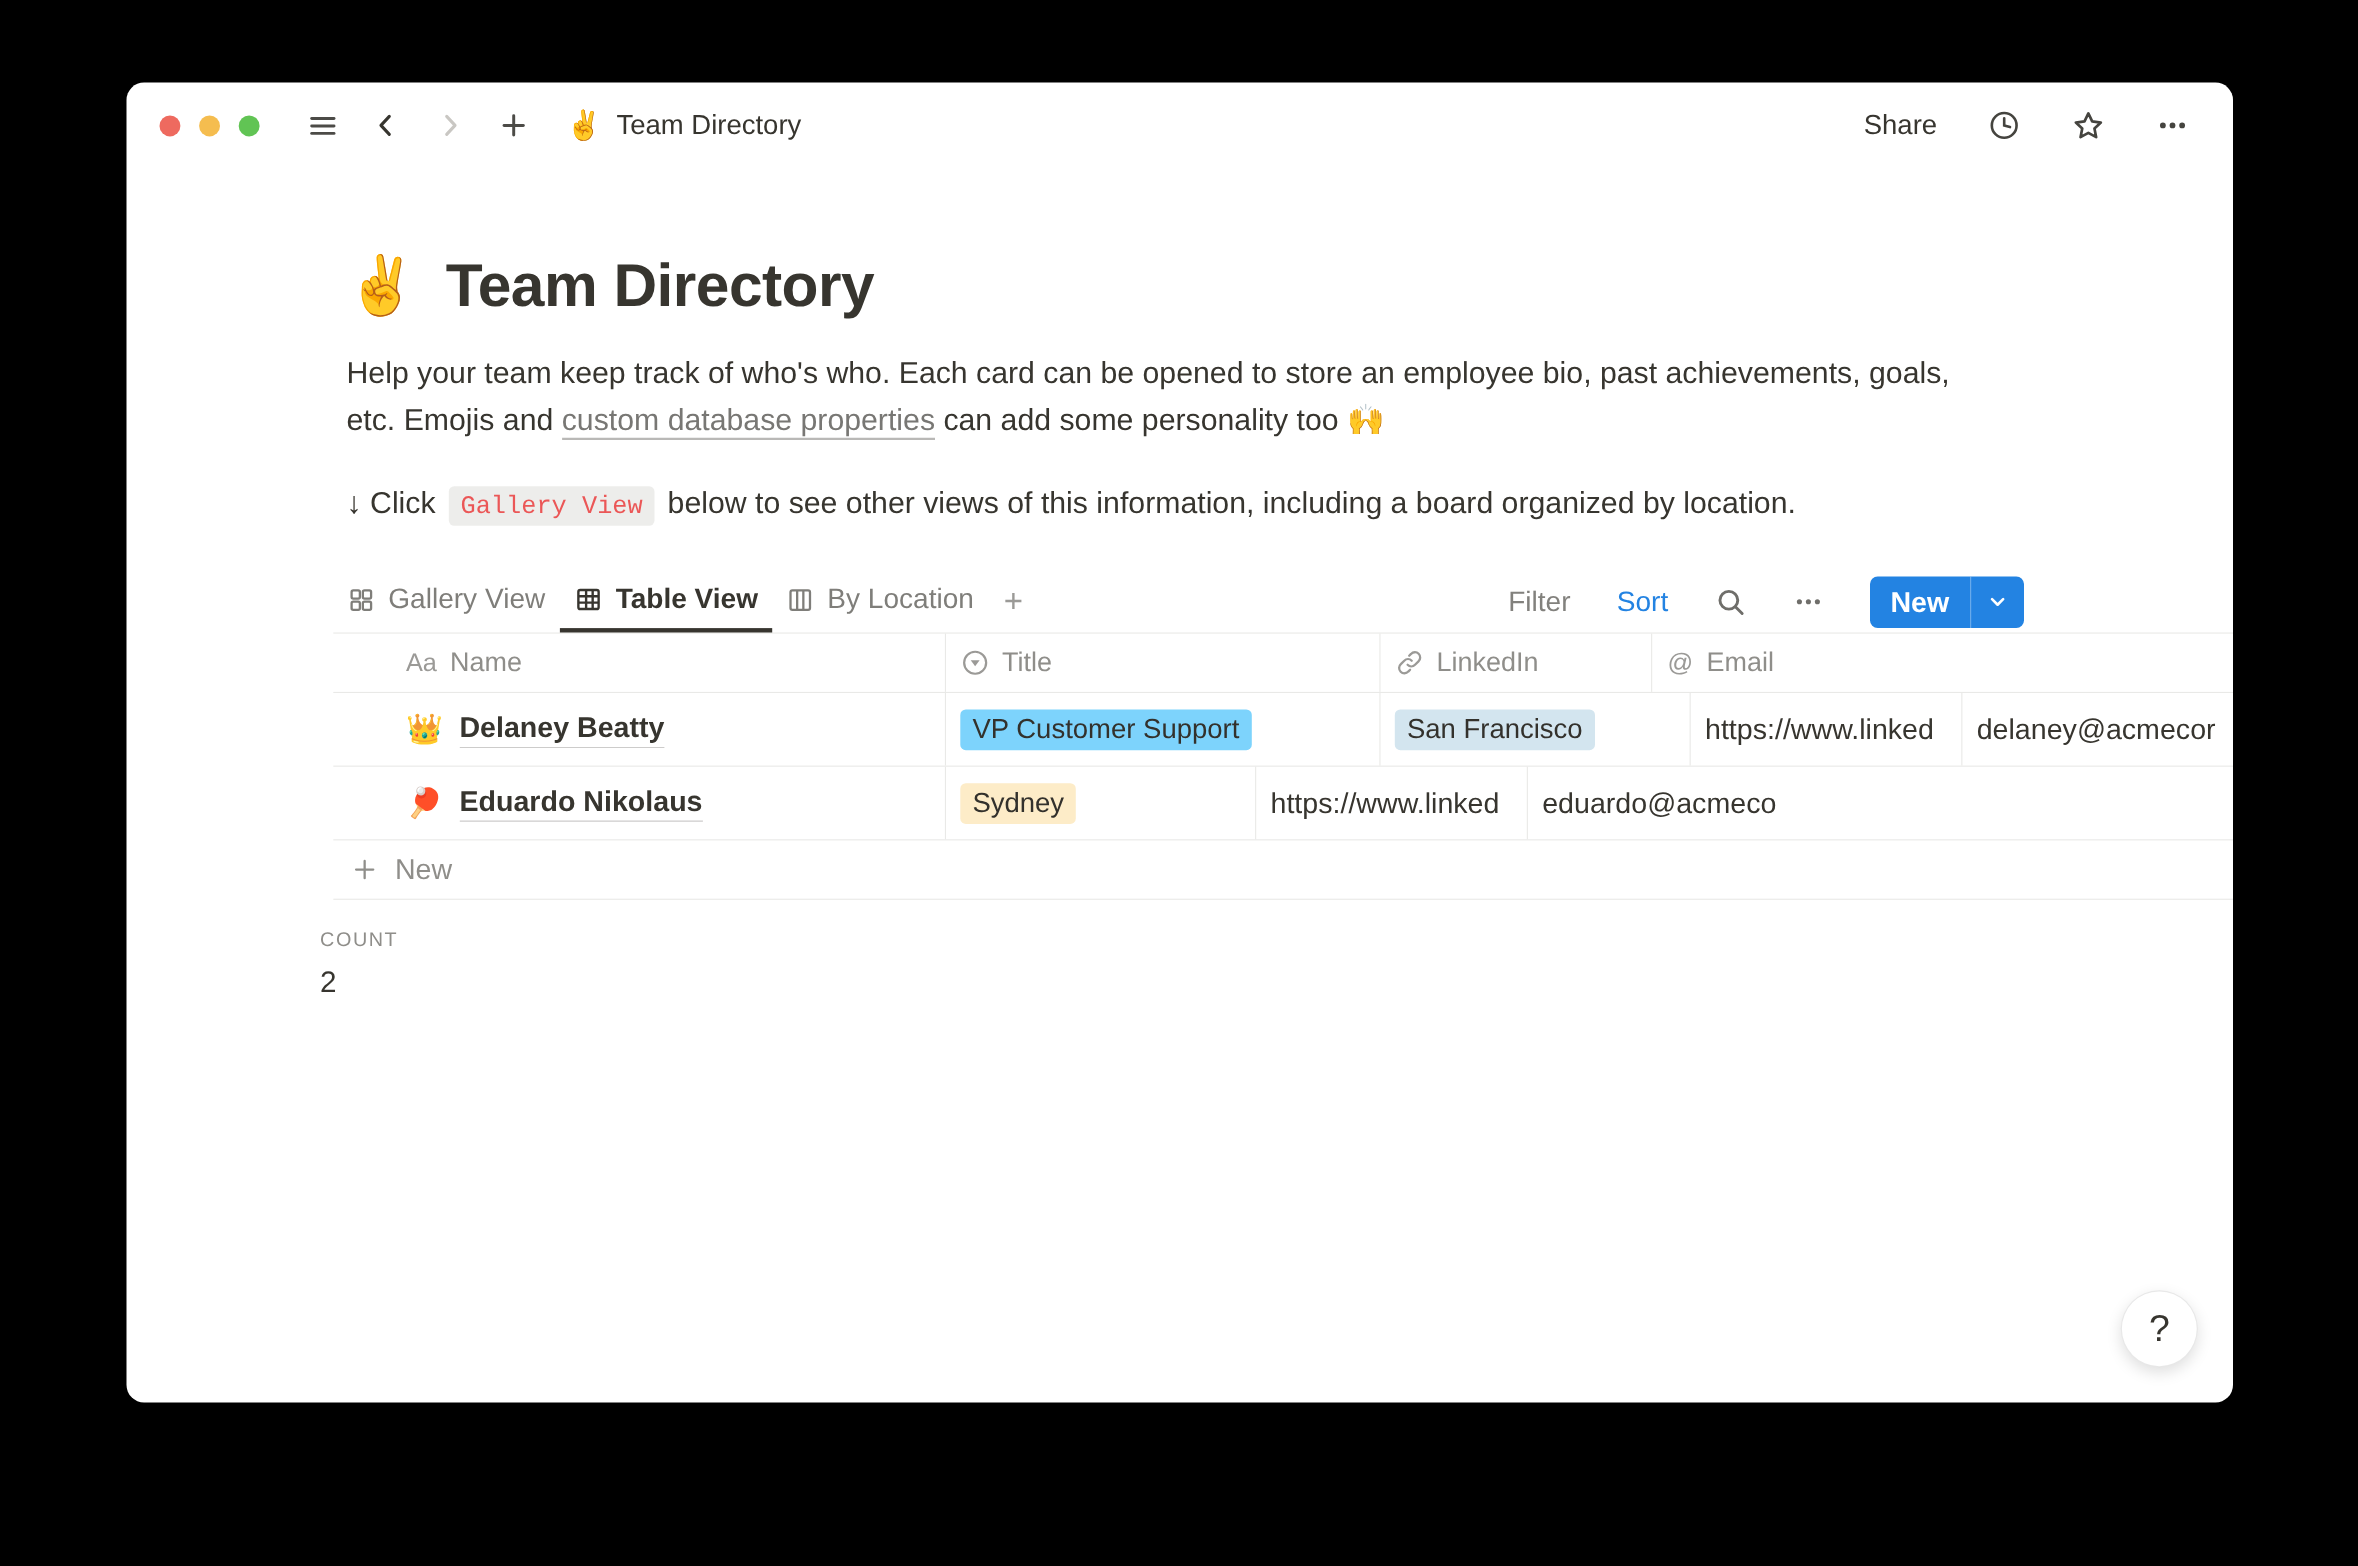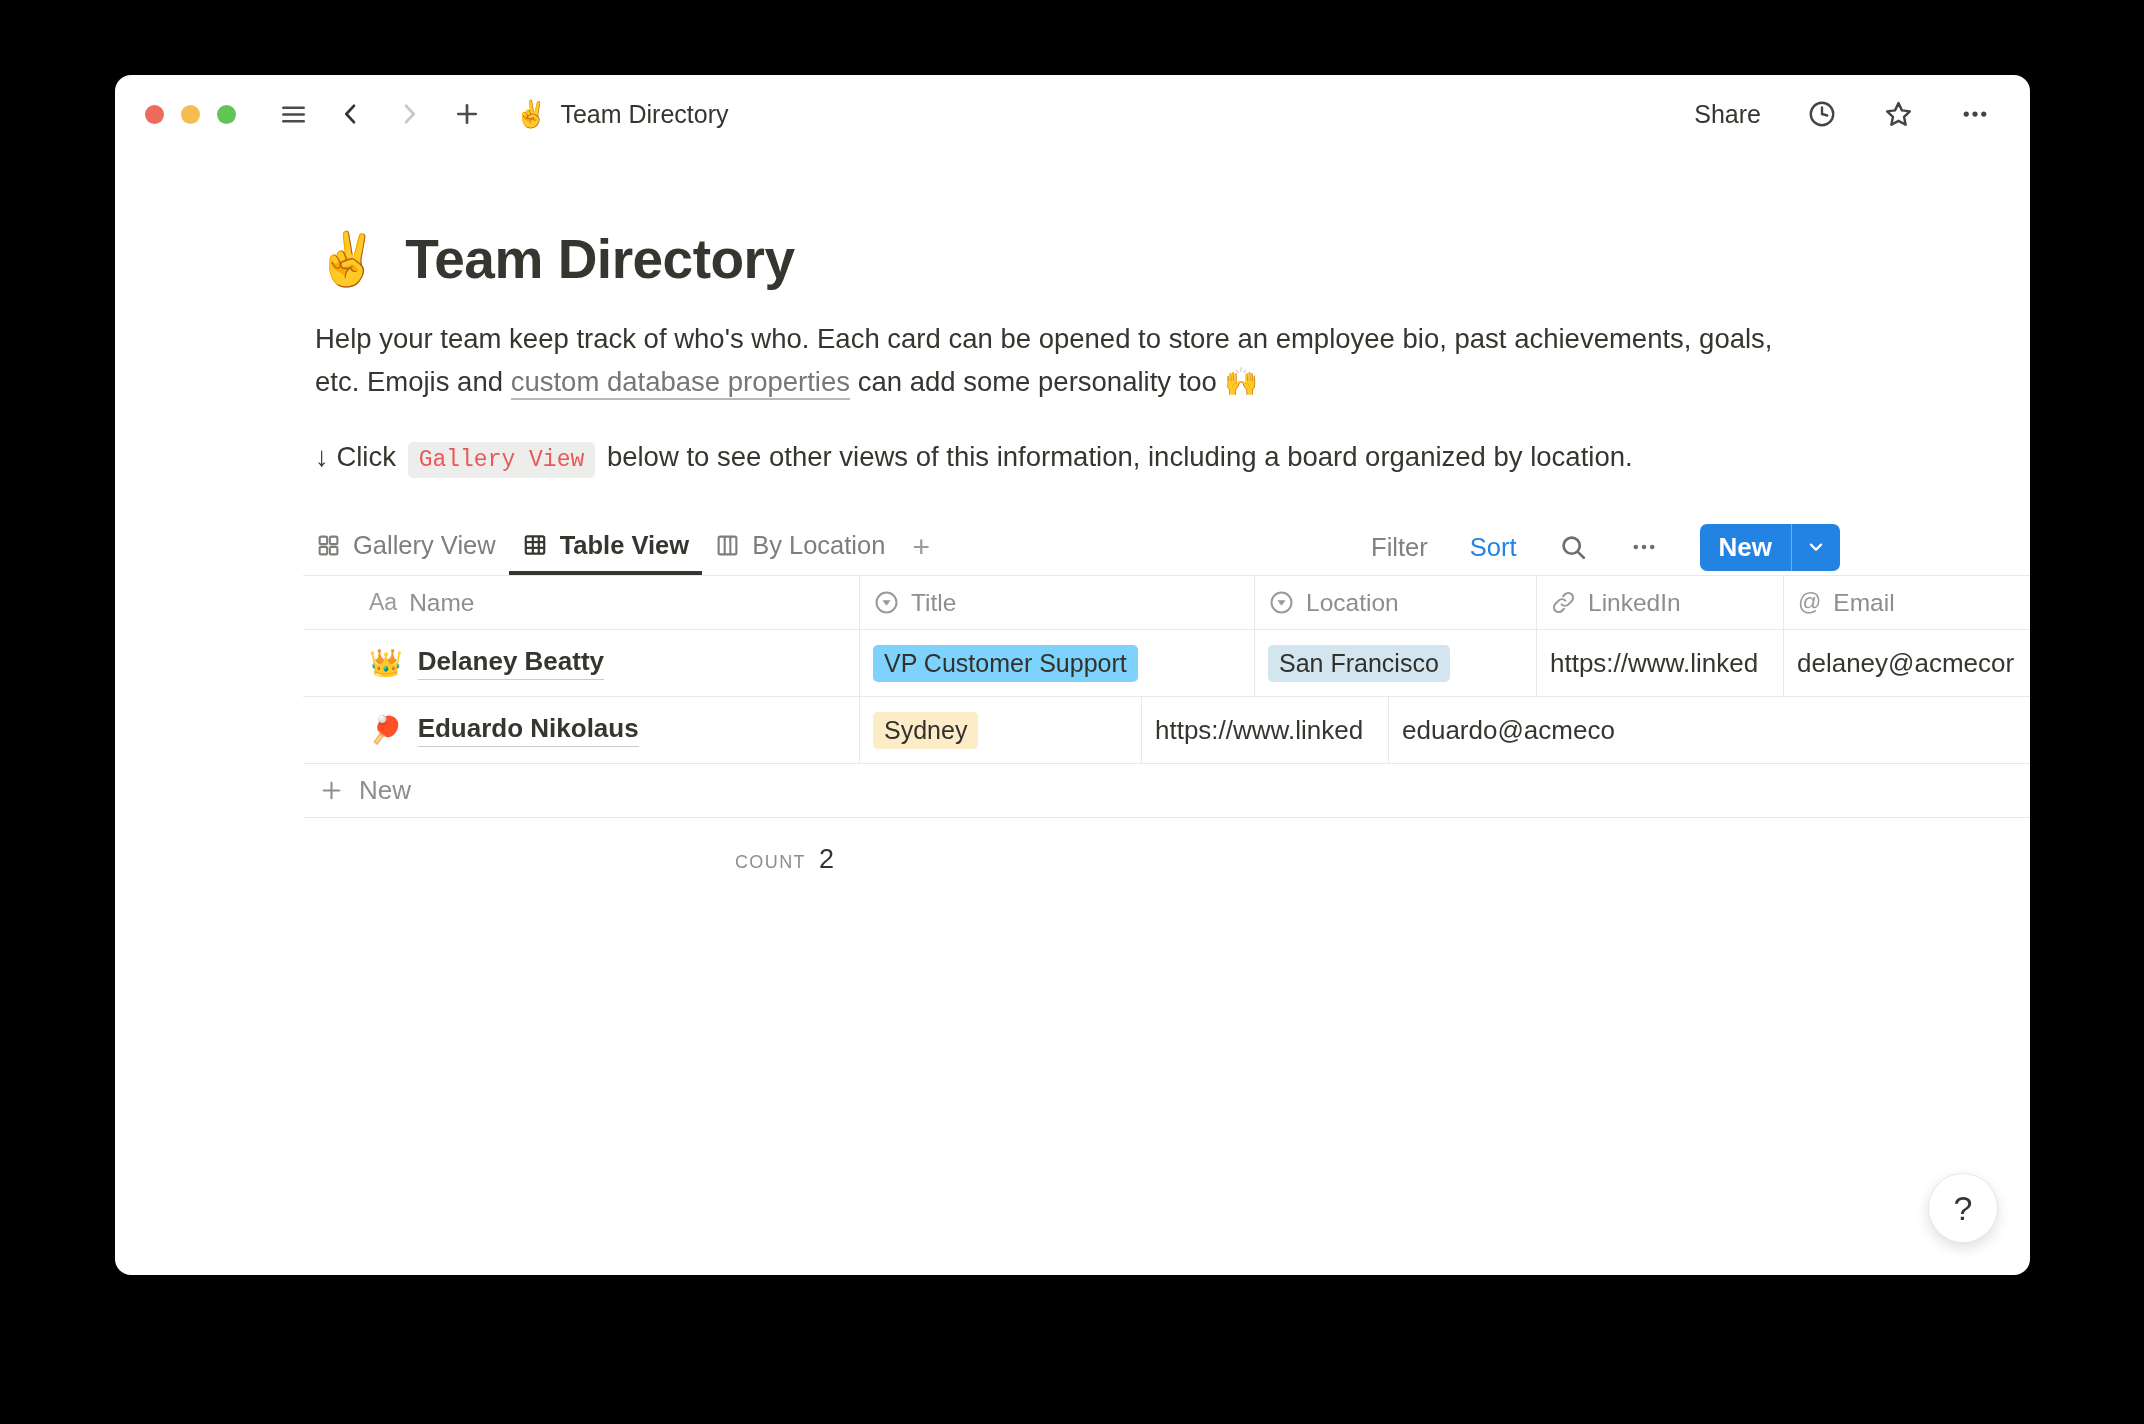--- a/index.html
+++ b/index.html
@@ -65,21 +65,21 @@
   .row-emoji{font-size:27px;}
   .name-link{font-weight:600;border-bottom:1.5px solid rgba(55,53,47,.25);padding-bottom:2px;cursor:pointer;}
   .tag{font-size:25px;padding:4px 11px;border-radius:5px;color:#33312c;}
   .tag-gray{background:#7dd3fc;}
   .tag-blue{background:#d3e5ef;}
   .tag-yellow{background:#fdecc8;}
   .url-text{border-bottom:1.5px solid rgba(55,53,47,.25);padding-bottom:18px;overflow:hidden;margin-top:20px;}
   .new-row{display:flex;align-items:center;gap:15px;height:53px;padding-left:16px;color:#8f8e8a;
     font-size:26px;border-bottom:1px solid #e9e9e7;cursor:pointer;}
   .count-row{width:557px;display:flex;justify-content:flex-end;align-items:baseline;gap:13px;
-    margin-left:-12px;padding:26px 14px 0 0;box-sizing:border-box;cursor:pointer;}
+    margin-left:-12px;padding:26px 14px 0 0;box-sizing:border-box;cursor:pointer;flex-direction:column;}
   .count-label{font-size:18px;letter-spacing:1.4px;color:#8f8e8a;}
   .count-value{font-size:27px;color:#37352f;}
 
   .help-button{position:absolute;right:32px;bottom:32px;width:68px;height:68px;border-radius:50%;
     background:#fff;border:1px solid rgba(0,0,0,.09);box-shadow:0 5px 14px rgba(0,0,0,.13);
     display:flex;align-items:center;justify-content:center;font-size:34px;color:#37352f;cursor:pointer;}
   svg{display:block;}
 </style>
 </head>
 <body>
@@ -227,29 +227,20 @@
         </div>
         <div class="th c-title">
           <span>
             <svg width="25" height="25" viewBox="0 0 16 16" fill="none">
               <circle cx="8" cy="8" r="6.4" stroke="#9b9a97" stroke-width="1.3"></circle>
               <path d="M5.4 6.6h5.2L8 10.1z" fill="#9b9a97"></path>
             </svg>
           </span>
           <span>Title</span>
         </div>
-        <div class="th c-loc">
-          <span>
-            <svg width="25" height="25" viewBox="0 0 16 16" fill="none">
-              <circle cx="8" cy="8" r="6.4" stroke="#9b9a97" stroke-width="1.3"></circle>
-              <path d="M5.4 6.6h5.2L8 10.1z" fill="#9b9a97"></path>
-            </svg>
-          </span>
-          <span>Location</span>
-        </div>
         <div class="th c-li">
           <span>
             <svg width="25" height="25" viewBox="0 0 24 24" stroke="#9b9a97" stroke-width="2" stroke-linecap="round" fill="none">
               <path d="M10.2 13.8a4.6 4.6 0 0 0 6.5 0l3-3a4.6 4.6 0 1 0-6.5-6.5L11.6 5.9"></path>
               <path d="M13.8 10.2a4.6 4.6 0 0 0-6.5 0l-3 3a4.6 4.6 0 1 0 6.5 6.5l1.6-1.6"></path>
             </svg>
           </span>
           <span>LinkedIn</span>
         </div>
         <div class="th c-email">

